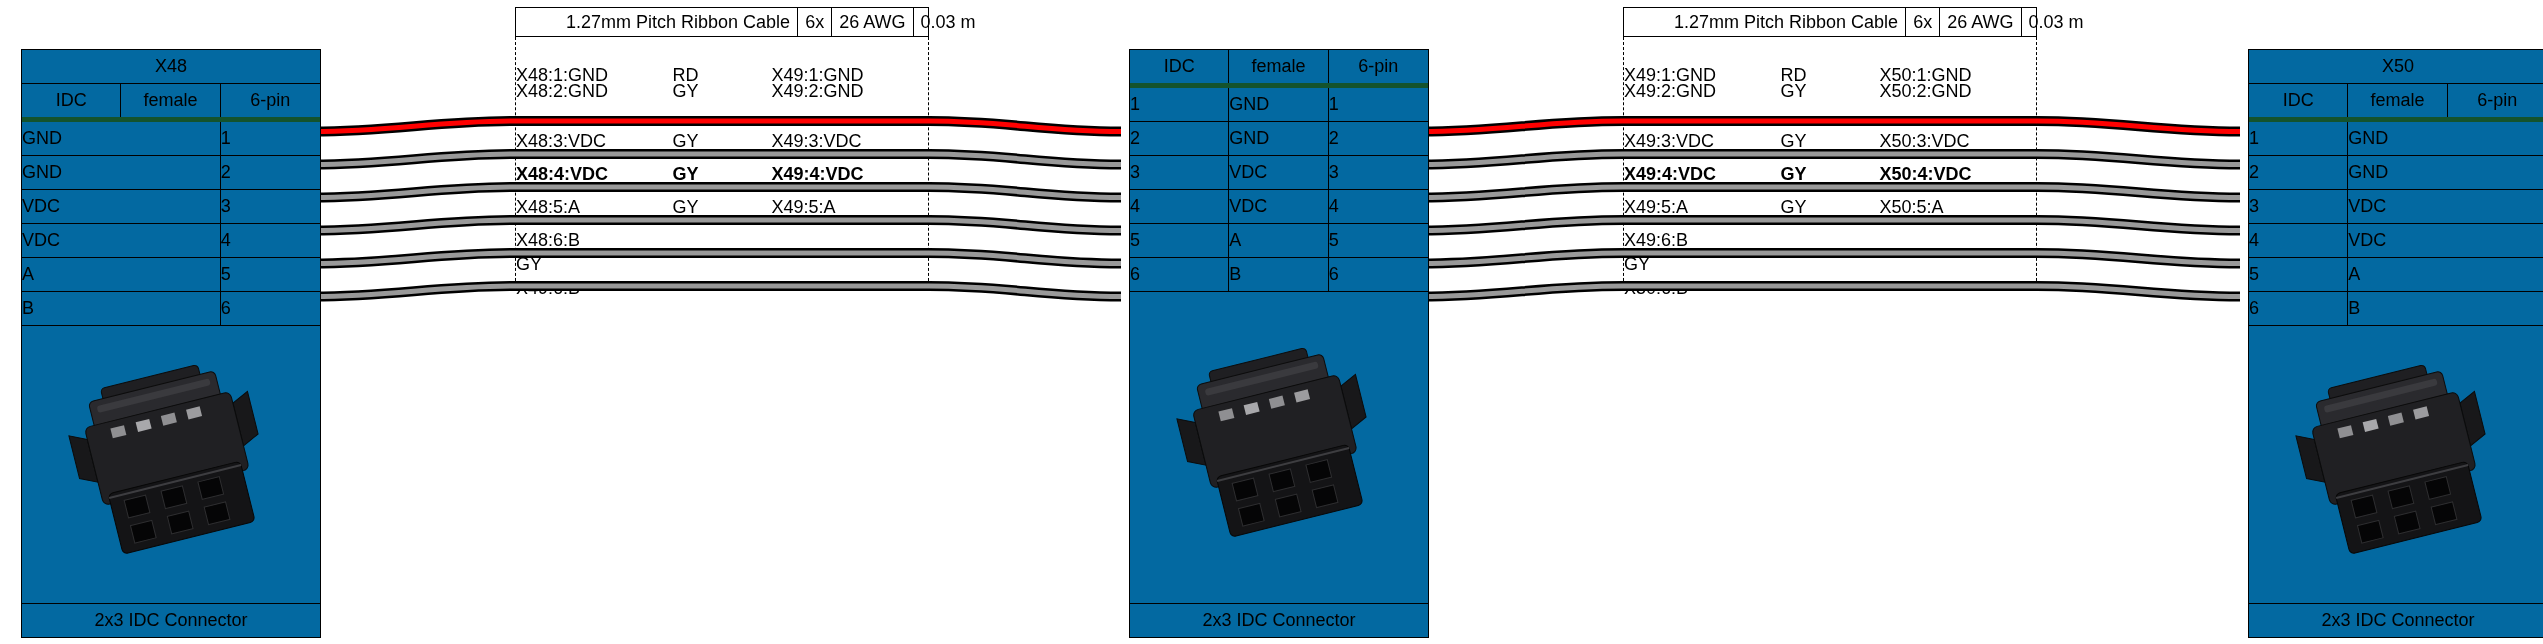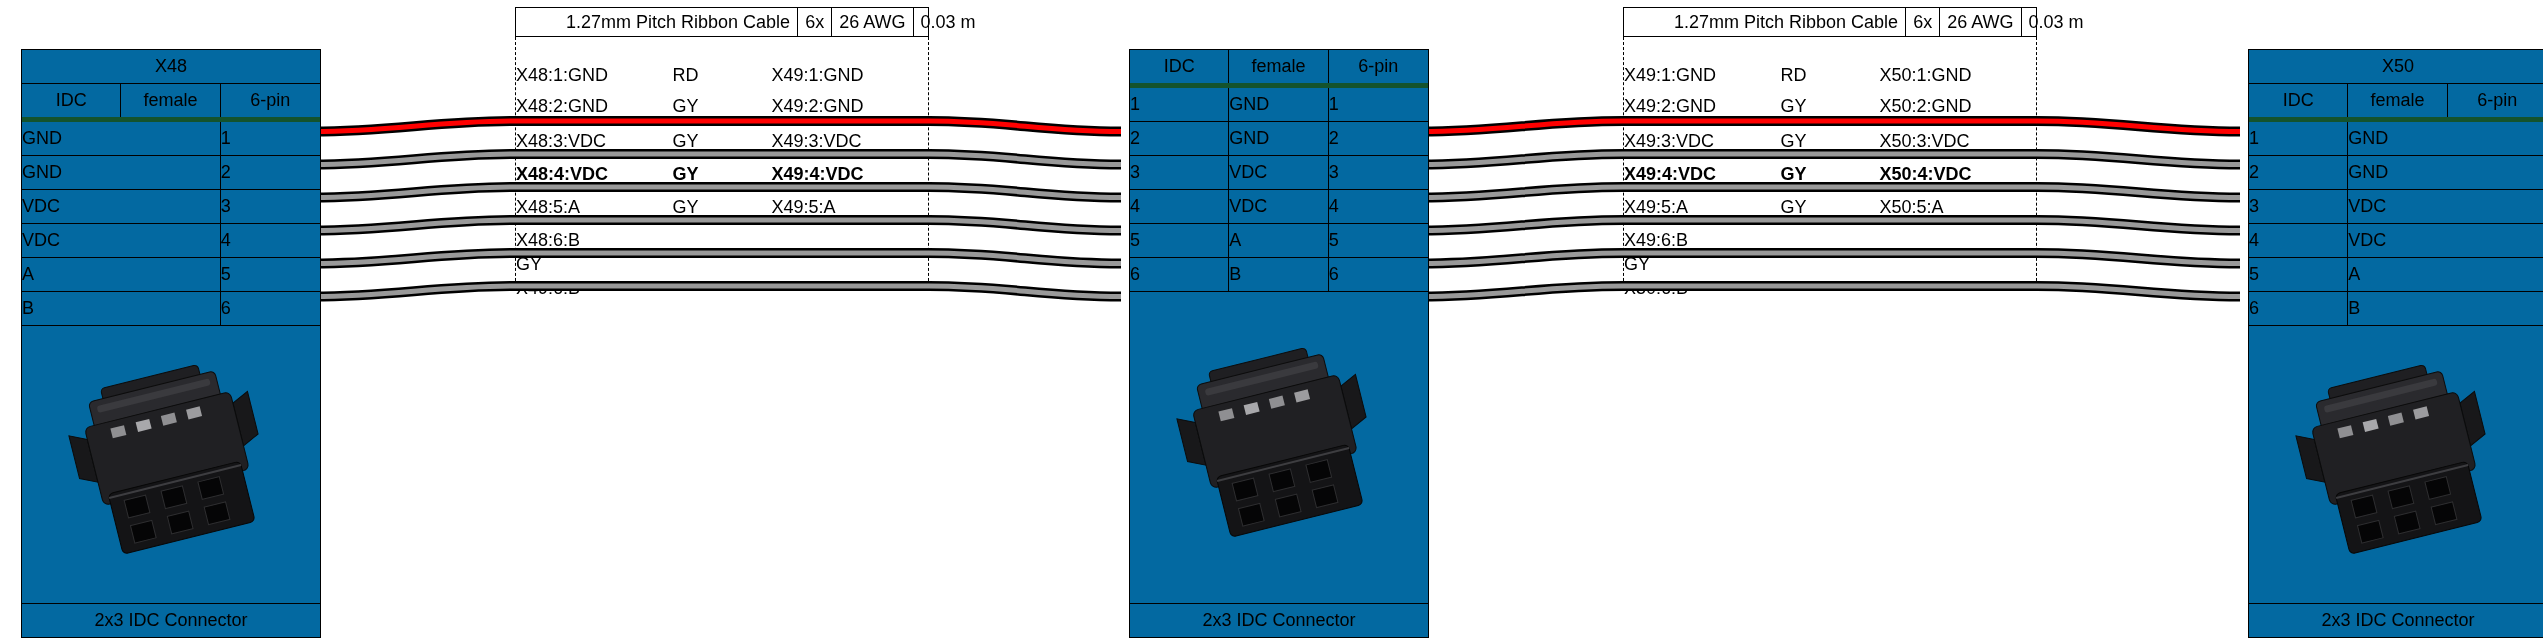--- a/index.html
+++ b/index.html
@@ -48,21 +48,21 @@
   .cable .attrs>div:nth-child(3){flex:0 0 auto;border-right:1px solid #000;}
   .cable .attrs>div:nth-child(4){flex:0 0 auto;}
   .wirearea{
     position:relative;height:254px;
     border:1px dashed #000;border-top:none;background:#fff;box-sizing:border-box;
   }
   .wlabel{position:absolute;left:0;right:0;height:24px;line-height:24px;display:flex;}
   .wlabel>div{text-align:left;}
   .wl,.wr{width:38%;}
   .wc{width:24%;}
-  .r0{top:26px;}.r1{top:57px;}.r2{top:92px;}.r3{top:125px;font-weight:bold;}.r4{top:158px;}.r5{top:191px;flex-direction:column;}
+  .r0{top:26px;}.r1{top:42px;}.r2{top:92px;}.r3{top:125px;font-weight:bold;}.r4{top:158px;}.r5{top:191px;flex-direction:column;}
 
   
   .wires{position:absolute;left:0;top:0;z-index:2;pointer-events:none;}
   .wire-outline{fill:none;stroke:#000;stroke-width:10;}
   .wire-core{fill:none;stroke-width:5;}
 </style>
 </head>
 <body>
 
 <div class="canvas">

